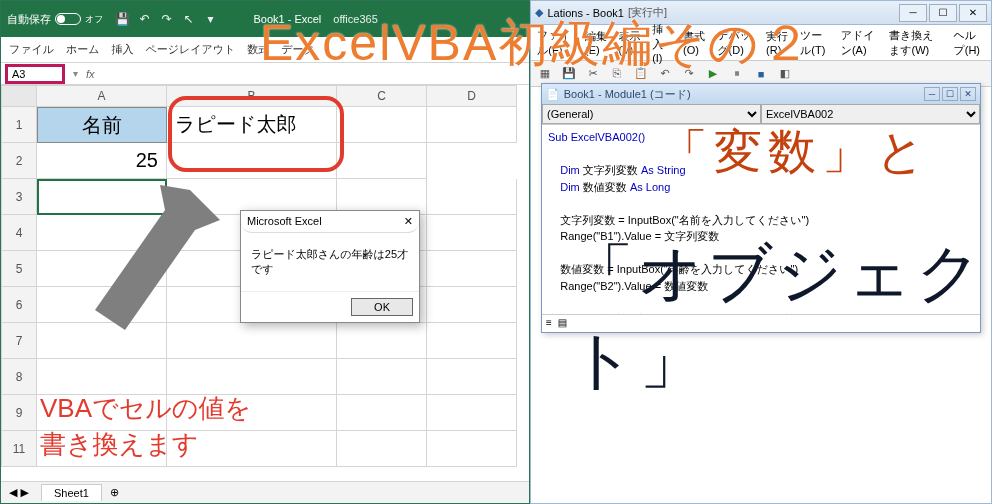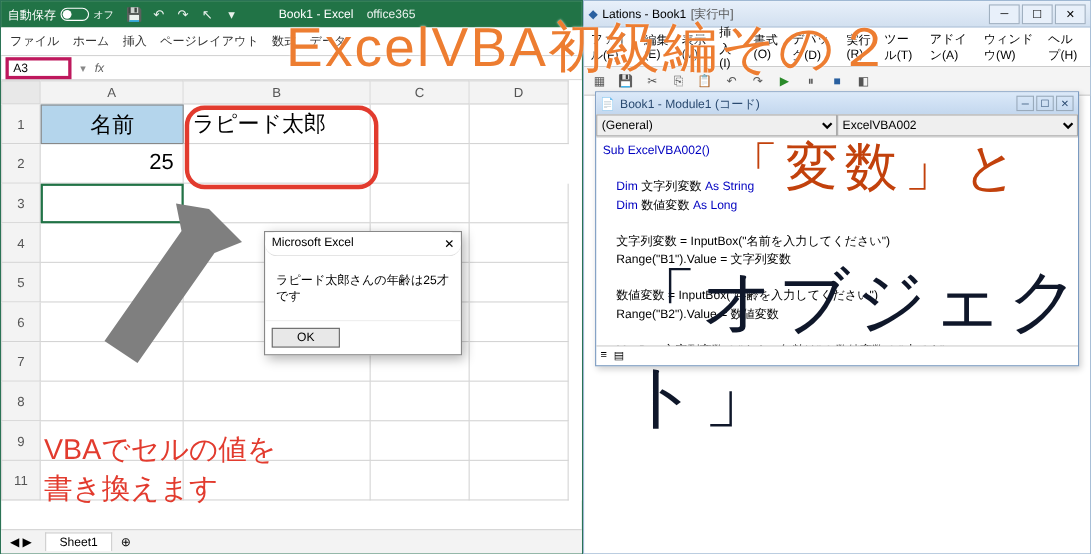--- a/index.html
+++ b/index.html
@@ -1,20 +1,20 @@
 <!DOCTYPE html>
 <html><head>
 <meta charset="utf-8">
 <style>
 * { margin: 0; padding: 0; box-sizing: border-box; font-family: "Meiryo", "Yu Gothic", sans-serif; }
 body { width: 992px; height: 504px; overflow: hidden; position: relative; background: #fff; }
 
 
 .excel-window { position: absolute; left: 0; top: 0; width: 530px; height: 504px; background: #fff; border: 1px solid #2b7355; }
-.excel-titlebar { background: #217346; height: 24px; display: flex; align-items: center; color: #fff; font-size: 11px; padding: 0 6px; }
+.excel-titlebar { background: #217346; height: 36px; display: flex; align-items: center; color: #fff; font-size: 11px; padding: 0 6px; }
 .autosave { display: flex; align-items: center; gap: 4px; }
 .autosave-toggle { width: 26px; height: 12px; border: 1px solid #fff; border-radius: 7px; display: flex; align-items: center; padding: 0 1px; }
 .autosave-toggle .knob { width: 8px; height: 8px; background: #fff; border-radius: 50%; }
 .qat { display: flex; gap: 8px; margin-left: 12px; align-items: center; }
 .qat-icon { width: 14px; height: 14px; display: flex; align-items: center; justify-content: center; font-size: 12px; opacity: 0.9; }
 .title-text { margin-left: 36px; }
 .title-sub { margin-left: 12px; opacity: 0.9; }
 .excel-menubar { background: #fff; height: 26px; display: flex; align-items: center; font-size: 11px; gap: 12px; padding: 0 8px; color: #333; border-bottom: 1px solid #d4d4d4; }
 .namebox-row { height: 22px; display: flex; align-items: center; border-bottom: 1px solid #d4d4d4; }
 .namebox { width: 60px; height: 20px; border: 3px solid #be185d; margin-left: 4px; font-size: 11px; padding: 0 4px; display: flex; align-items: center; }
@@ -39,21 +39,21 @@
 
 .annotation-text { position: absolute; color: #e23b2e; font-size: 26px; line-height: 1.4; font-weight: 500; }
 
 .sheet-tabs { position: absolute; bottom: 0; left: 0; width: 100%; height: 22px; background: #f3f3f3; border-top: 1px solid #d4d4d4; display: flex; align-items: center; font-size: 11px; padding-left: 40px; gap: 8px; }
 .sheet-tab { background: #fff; border: 1px solid #ccc; border-bottom: none; padding: 2px 12px; }
 
 
 .msgbox { position: absolute; width: 180px; background: #fff; border: 1px solid #888; box-shadow: 3px 3px 10px rgba(0,0,0,0.3); font-size: 11px; }
 .msgbox-title { background: #fff; border-bottom: 1px solid #ddd; padding: 4px 6px; display: flex; justify-content: space-between; border-radius: 11px; }
 .msgbox-body { padding: 14px 10px; }
-.msgbox-buttons { display: flex; justify-content: flex-start; padding: 6px; border-top: 1px solid #eee; }
+.msgbox-buttons { display: flex; justify-content: flex-end; padding: 6px; border-top: 1px solid #eee; }
 .msgbox-buttons button { padding: 2px 22px; font-size: 11px; border: 1px solid #666; background: #e8e8e8; }
 
 
 .vba-window { position: absolute; left: 530px; top: 0; width: 462px; height: 504px; background: #fff; border: 1px solid #9fb8d3; }
 .vba-titlebar { background: linear-gradient(#e8f0fa, #d2e0f0); height: 24px; display: flex; align-items: center; justify-content: space-between; font-size: 11px; padding: 0 4px; border-bottom: 1px solid #9fb8d3; }
 .vba-titlebar .winbtns { display: flex; gap: 2px; }
 .vba-titlebar .winbtn { width: 28px; height: 18px; border: 1px solid #a0b0c0; display: flex; align-items: center; justify-content: center; font-size: 10px; background: #e8f0fa; }
 .vba-menubar { height: 36px; display: flex; align-items: center; font-size: 11px; gap: 10px; padding: 0 6px; border-bottom: 1px solid #ccc; }
 .vba-toolbar { height: 26px; background: #f4f4f4; border-bottom: 1px solid #ccc; display: flex; align-items: center; padding: 0 4px; gap: 4px; }
 .vba-toolbar .tbtn { width: 20px; height: 20px; border: 1px solid transparent; display: flex; align-items: center; justify-content: center; font-size: 11px; color: #555; }
@@ -235,21 +235,21 @@
   <div class="vba-menubar">
     <span>ファイル(F)</span>
     <span>編集(E)</span>
     <span>表示(V)</span>
     <span>挿入(I)</span>
     <span>書式(O)</span>
     <span>デバッグ(D)</span>
     <span>実行(R)</span>
     <span>ツール(T)</span>
     <span>アドイン(A)</span>
-    <span>ウィンドウ(W)</span>
+    <span>書き換えます(W)</span>
     <span>ヘルプ(H)</span>
   </div>
   <div class="vba-toolbar">
     <span class="tbtn">▦</span>
     <span class="tbtn">💾</span>
     <span class="tbtn">✂</span>
     <span class="tbtn">⎘</span>
     <span class="tbtn">📋</span>
     <span class="tbtn">↶</span>
     <span class="tbtn">↷</span>

